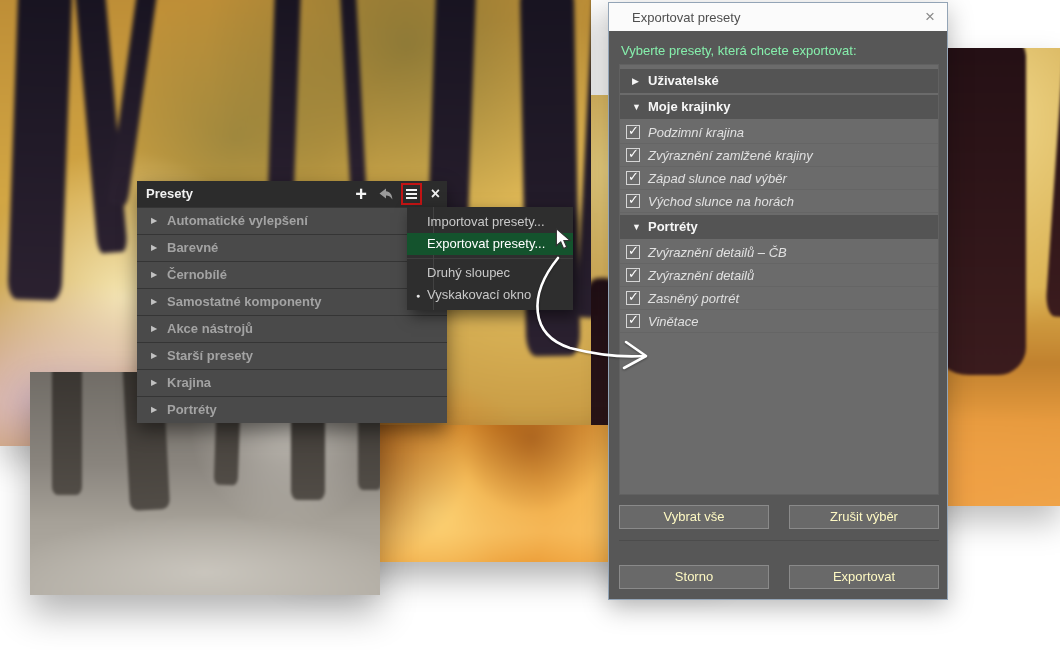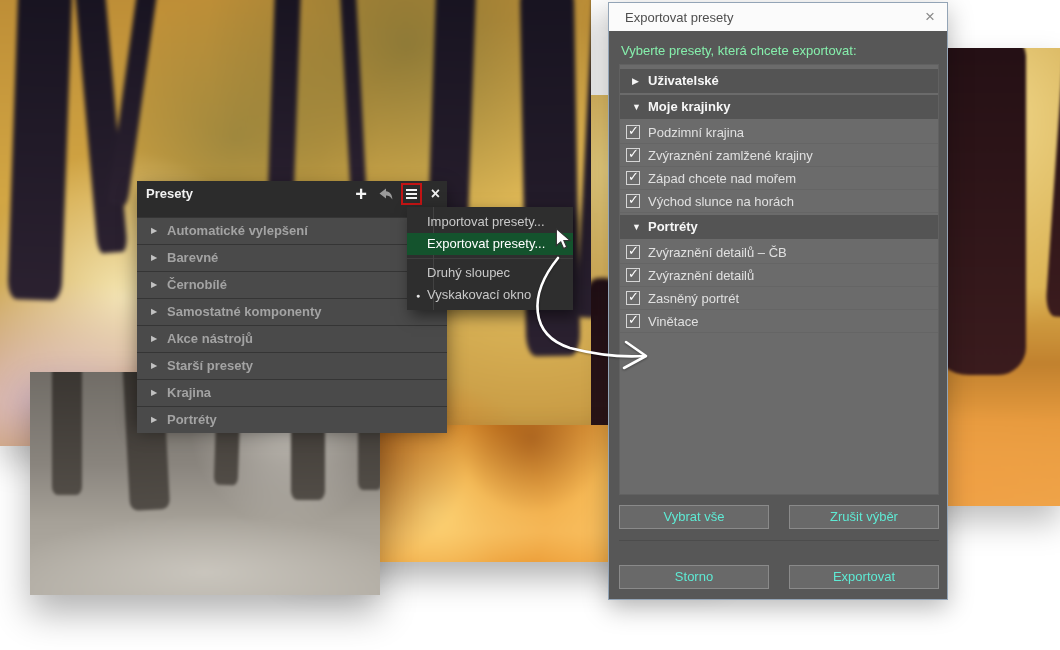--- a/index.html
+++ b/index.html
@@ -61,21 +61,21 @@
   .photo-back .ph-inner { filter:blur(2px);
     background:
       radial-gradient(circle at 50% 20%, rgba(252,230,150,.8), rgba(252,230,150,0) 45%),
       radial-gradient(ellipse 120% 24% at 50% 92%, rgba(238,152,60,.9), rgba(238,152,60,0) 80%),
       linear-gradient(180deg,#d2a342 0%,#e2b455 55%,#cf8c30 78%,#eaa347 100%); }
   .photo-back .trunk { background:linear-gradient(180deg,#241118,#3a1d1d); border-radius:40% 40% 22% 22% / 8%; }
 
   
   .panel { position:absolute; left:137px; top:181px; width:310px; height:242px; z-index:10;
     background:#353535; box-shadow:0 8px 18px rgba(0,0,0,.45); }
-  .panel-header { position:relative; height:36px; background:#2c2c2c; }
+  .panel-header { position:relative; height:26px; background:#2c2c2c; }
   .panel-title { position:absolute; left:9px; top:5px; font-size:13px; font-weight:700; color:#f2f2f2; }
   .panel-icons { position:absolute; right:5px; top:0; height:26px; display:flex; align-items:center; gap:7px; }
   .icon-plus { color:#f5f5f5; font-size:20px; font-weight:700; line-height:18px; width:18px; text-align:center; cursor:default; }
   .icon-undo { width:17px; height:15px; display:inline-block; }
   .icon-menu-box { width:21px; height:22px; border:2px solid #c31414; display:flex; flex-direction:column; justify-content:center; gap:2px; align-items:center; }
   .icon-menu-box .bar { width:11px; height:2px; background:#f5f5f5; }
   .icon-close { color:#f0f0f0; font-size:16px; font-weight:700; width:13px; text-align:center; line-height:16px; }
   .panel-body { padding-top:1px; }
   .p-row { position:relative; height:26px; margin-bottom:1px; background:#4a4a4a; }
   .p-row .tri { position:absolute; left:14px; top:8px; font-size:8px; color:#c2c2c2; }
@@ -87,38 +87,38 @@
   .ctx-gutter { position:absolute; left:26px; top:0; bottom:0; width:1px; background:#424242; }
   .m-item { position:relative; height:22px; line-height:22px; padding-left:20px; font-size:13px; color:#c9c9c9; z-index:1; }
   .m-item.selected { background:#14532d; color:#ffffff; }
   .m-sep { height:1px; background:#3e3e3e; margin:3px 0; }
   .m-bullet { position:absolute; left:9px; top:8px; font-size:7px; color:#e8e8e8; line-height:7px; }
 
   
   .dialog { position:absolute; left:608px; top:2px; width:340px; height:598px; z-index:9;
     background:#575757; border:1px solid #93a4b6; box-shadow:0 8px 24px rgba(0,0,0,.28); }
   .dlg-titlebar { position:relative; height:28px; background:#fbfbfb; }
-  .dlg-title { position:absolute; left:16px; top:7px; font-size:13px; color:#4f4f4f; }
+  .dlg-title { position:absolute; left:23px; top:7px; font-size:13px; color:#4f4f4f; }
   .dlg-close { position:absolute; right:8px; top:4px; font-size:17px; color:#8a8a8a; width:18px; text-align:center; }
   .dlg-prompt { position:absolute; left:12px; top:40px; font-size:13px; color:#86efac; }
   .listbox { position:absolute; left:10px; top:61px; width:320px; height:431px;
     background:#6b6b6b; border:1px solid #616161; padding-top:2px; }
   .g-header { position:relative; height:24px; background:#545454; margin:2px 0; }
   .g-header .tri { position:absolute; left:12px; top:7px; font-size:9px; color:#f5f5f5; }
   .g-header .g-label { position:absolute; left:28px; top:4px; font-size:13px; font-weight:700; color:#f7f7f7; }
   .c-row { position:relative; height:23px; border-bottom:1px solid rgba(0,0,0,.05); }
   .c-box { position:absolute; left:6px; top:4px; width:14px; height:14px; border:1px solid #d6d6d6; }
   .c-check { position:absolute; left:8px; top:2px; font-size:13px; color:#ffffff; }
-  .c-label { position:absolute; left:28px; top:4px; font-size:13px; color:#e0e0e0; }
+  .c-label { position:absolute; left:28px; top:4px; font-size:13px; color:#e0e0e0;font-style:italic; }
   .btn-row { position:absolute; left:10px; width:320px; display:flex; justify-content:space-between; }
   .btn-row-1 { top:502px; }
   .btn-row-2 { top:562px; }
   .dlg-divider { position:absolute; left:10px; top:537px; width:320px; height:1px; background:#4c4c4c; }
   .btn { width:150px; height:24px; background:#696969; border:1px solid #8a8a8a;
-    color:#5eead4; font-size:13px; text-align:center; line-height:22px; }
+    color:#fef9c3; font-size:13px; text-align:center; line-height:22px; }
 
   
   .annot { position:absolute; z-index:15; }
   .arrow-annot { left:520px; top:235px; width:145px; height:140px; }
   .cursor-annot { left:554px; top:228px; width:22px; height:24px; z-index:16; }
 </style>
 </head>
 <body>
 
 <div class="stage">
@@ -251,21 +251,21 @@
         <span class="c-label">Podzimní krajina</span>
       </div>
       <div class="c-row">
         <span class="c-box"></span>
         <span class="c-check">✓</span>
         <span class="c-label">Zvýraznění zamlžené krajiny</span>
       </div>
       <div class="c-row">
         <span class="c-box"></span>
         <span class="c-check">✓</span>
-        <span class="c-label">Západ chcete nad mořem</span>
+        <span class="c-label">Západ slunce nad výběr</span>
       </div>
       <div class="c-row">
         <span class="c-box"></span>
         <span class="c-check">✓</span>
         <span class="c-label">Východ slunce na horách</span>
       </div>
       <div class="g-header">
         <span class="tri">▼</span>
         <span class="g-label">Portréty</span>
       </div>

